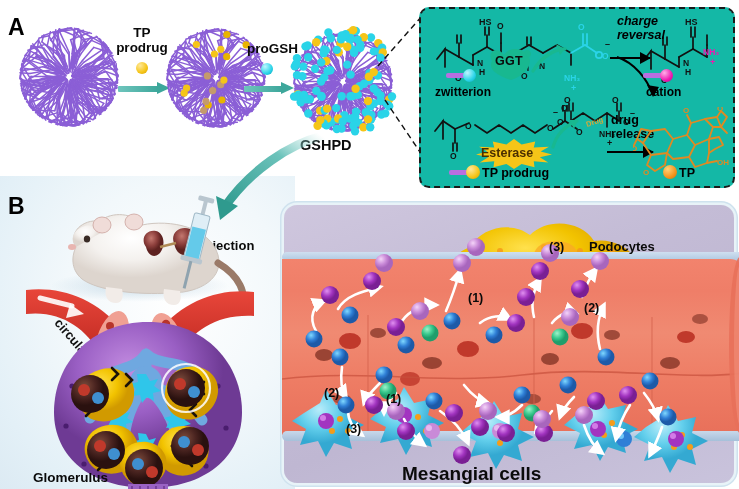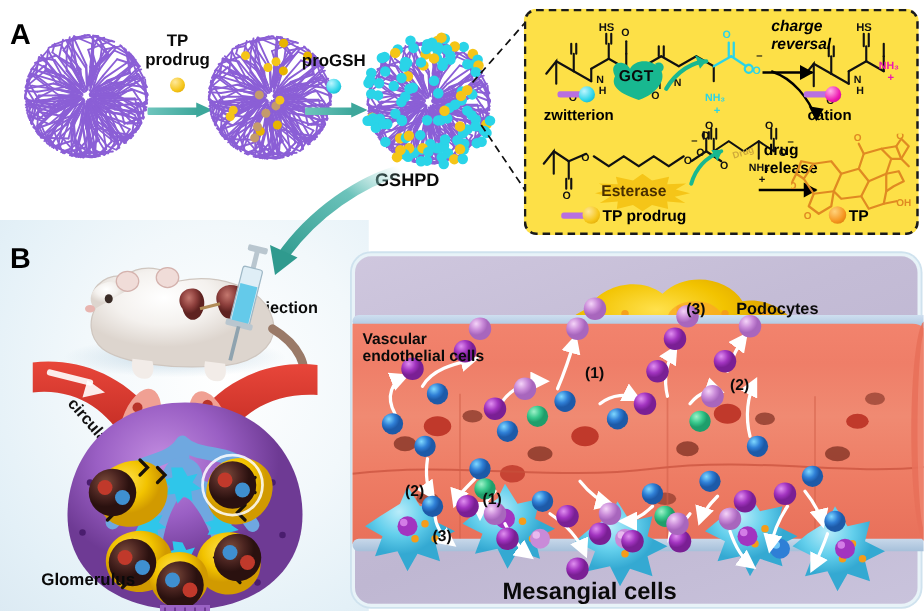--- a/index.html
+++ b/index.html
@@ -14,21 +14,21 @@
 
   .arrow-teal{position:absolute;height:11px;}
   .arrow-teal .shaft{position:absolute;left:0;top:3px;height:6px;width:calc(100% - 12px);
     background:linear-gradient(90deg,#6fc5bd,#3da79b);border-radius:1px;}
   .arrow-teal .head{position:absolute;right:0;top:-1px;width:0;height:0;
     border-top:6.5px solid transparent;border-bottom:6.5px solid transparent;border-left:13px solid #3da79b;}
 
   .smallball{position:absolute;border-radius:50%;}
 
   
-  #inset{position:absolute;border:2.2px dashed #1a1a1a;border-radius:10px;background:#fde047;}
+  #inset{position:absolute;border:2.2px dashed #1a1a1a;border-radius:10px;background:#14b8a6;}
 
   .chemtext{position:absolute;font-weight:bold;color:#000;}
   .legend-line{position:absolute;height:5px;border-radius:2px;}
   .legend-dot{position:absolute;border-radius:50%;}
 
   .blk-arrow{position:absolute;height:2px;background:#000;}
   .blk-arrow::after{content:"";position:absolute;right:-1px;top:-5px;width:0;height:0;
     border-top:6px solid transparent;border-bottom:6px solid transparent;border-left:11px solid #000;}
 
   .starburst{position:absolute;background:#f5c518;
@@ -995,21 +995,21 @@
           <circle cx="54.4" cy="32.0" r="3.6" fill="#f5c518"></circle>
           <circle cx="66.7" cy="34.7" r="3.6" fill="#e8b400"></circle>
           <circle cx="47.4" cy="53.9" r="3.6" fill="#c49a6c"></circle>
           <circle cx="63.9" cy="58.1" r="3.6" fill="#f5c518"></circle>
           <circle cx="66.9" cy="12.5" r="3.6" fill="#e8b400"></circle>
           <circle cx="46.0" cy="79.4" r="3.6" fill="#c49a6c"></circle>
           <circle cx="36.4" cy="22.5" r="3.6" fill="#f5c518"></circle>
         </g>
     </svg>
 
-    <div class="lbl" style="left:236px;top:42px;font-size:13.5px;text-align:center;width:62px;">proGSH</div>
+    <div class="lbl" style="left:236px;top:42px;font-size:13.5px;text-align:right;width:62px;">proGSH</div>
     <div class="smallball" style="left:261px;top:63px;width:12px;height:12px;
          background:radial-gradient(circle at 34% 30%,#bdf6ff,#2ad4e8 60%,#0c9cb5);"></div>
     <div class="arrow-teal" style="left:244px;top:83px;width:50px;">
       <div class="shaft"></div>
         <div class="head"></div>
     </div>
 
     <svg width="116" height="116" style="position:absolute;left:285px;top:24px;">
       <g id="dgC">
           <line x1="50.5" y1="58.5" x2="39.3" y2="59.7" stroke="#8b5fd6" stroke-width="1.50" stroke-linecap="round"></line>
@@ -1963,21 +1963,21 @@
 
       <path d="M100,168 L100,190 L140,190 L140,168 Z" fill="#9a62c4"></path>
       <g stroke="#6e3a94" stroke-width="1.6">
         <path d="M104,170 L104,190"></path>
           <path d="M112,170 L112,190"></path>
         <path d="M120,170 L120,190"></path>
           <path d="M128,170 L128,190"></path>
           <path d="M136,170 L136,190"></path>
       </g>
     </svg>
-    <div class="lbl" style="left:33px;top:281px;font-size:13.5px;">Glomerulus</div>
+    <div class="lbl" style="left:33px;top:295px;font-size:13.5px;">Glomerulus</div>
 
     <div id="bBox">
 
       <svg width="300" height="110" style="position:absolute;left:120px;top:6px;">
         <defs>
           <radialGradient id="podg" cx="42%" cy="28%">
             <stop offset="0%" stop-color="#ffe14d"></stop>
             <stop offset="55%" stop-color="#f2c300"></stop>
             <stop offset="100%" stop-color="#d89e00"></stop>
           </radialGradient>
@@ -2192,22 +2192,20 @@
         <circle cx="284" cy="180" r="8.5" fill="url(#npb)"></circle>
         <circle cx="300" cy="210" r="9" fill="url(#npl)"></circle>
         <circle cx="312" cy="196" r="9" fill="url(#npp)"></circle>
         <circle cx="258" cy="214" r="9" fill="url(#npl)"></circle>
         <circle cx="344" cy="190" r="9" fill="url(#npp)"></circle>
         <circle cx="366" cy="176" r="8.5" fill="url(#npb)"></circle>
         <circle cx="384" cy="212" r="8.5" fill="url(#npb)"></circle>
         <circle cx="222" cy="228" r="9" fill="url(#npp)"></circle>
       </svg>
 
-      <div class="lbl" style="left:6px;top:60px;font-size:12.5px;">Vascular
-endothelial cells</div>
       <div class="lbl" style="left:305px;top:35px;font-size:13px;">Podocytes</div>
       <div class="lbl" style="left:118px;top:259px;font-size:19px;">Mesangial cells</div>
 
       <div class="lbl" style="left:184px;top:87px;font-size:12.5px;">(1)</div>
       <div class="lbl" style="left:300px;top:97px;font-size:12.5px;">(2)</div>
       <div class="lbl" style="left:265px;top:36px;font-size:12.5px;">(3)</div>
       <div class="lbl" style="left:102px;top:188px;font-size:12.5px;">(1)</div>
       <div class="lbl" style="left:40px;top:182px;font-size:12.5px;">(2)</div>
       <div class="lbl" style="left:62px;top:218px;font-size:12.5px;">(3)</div>
     </div>

